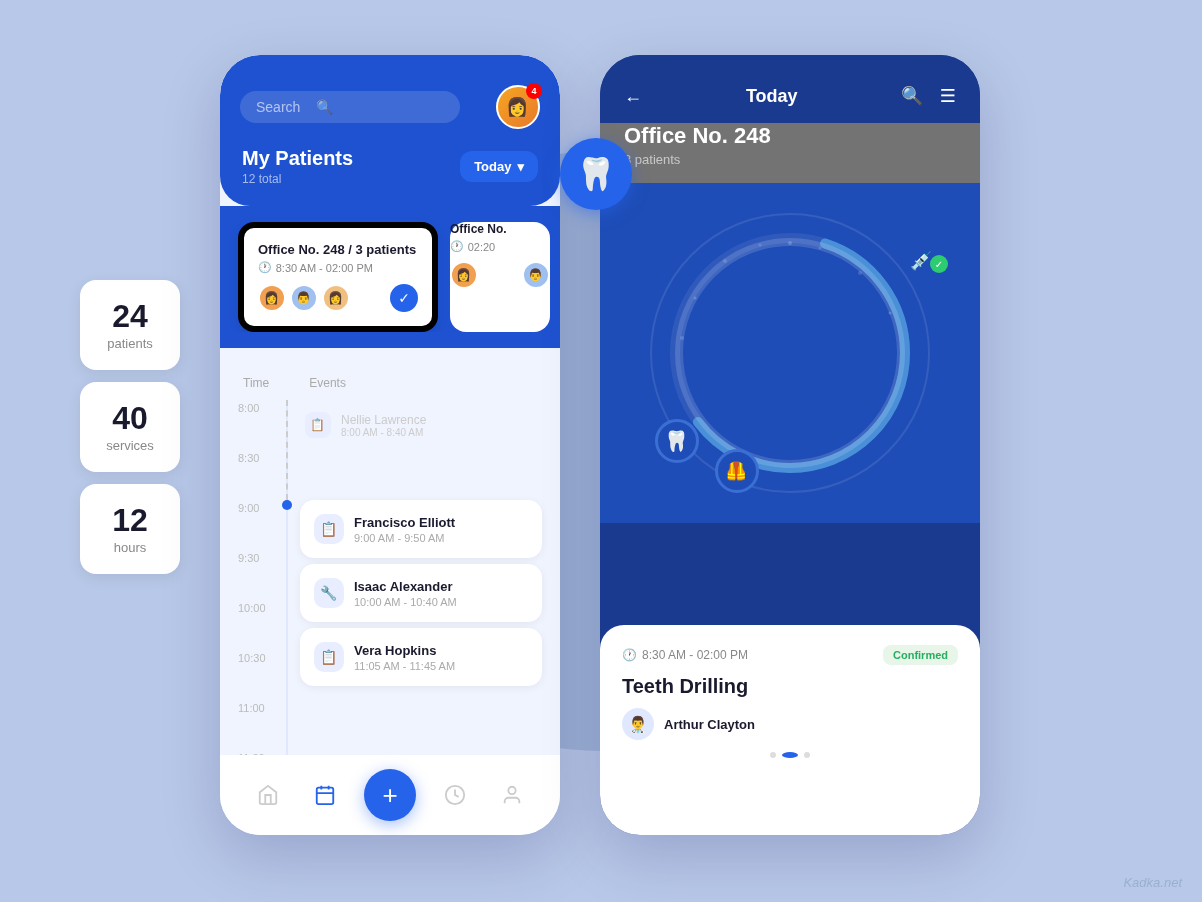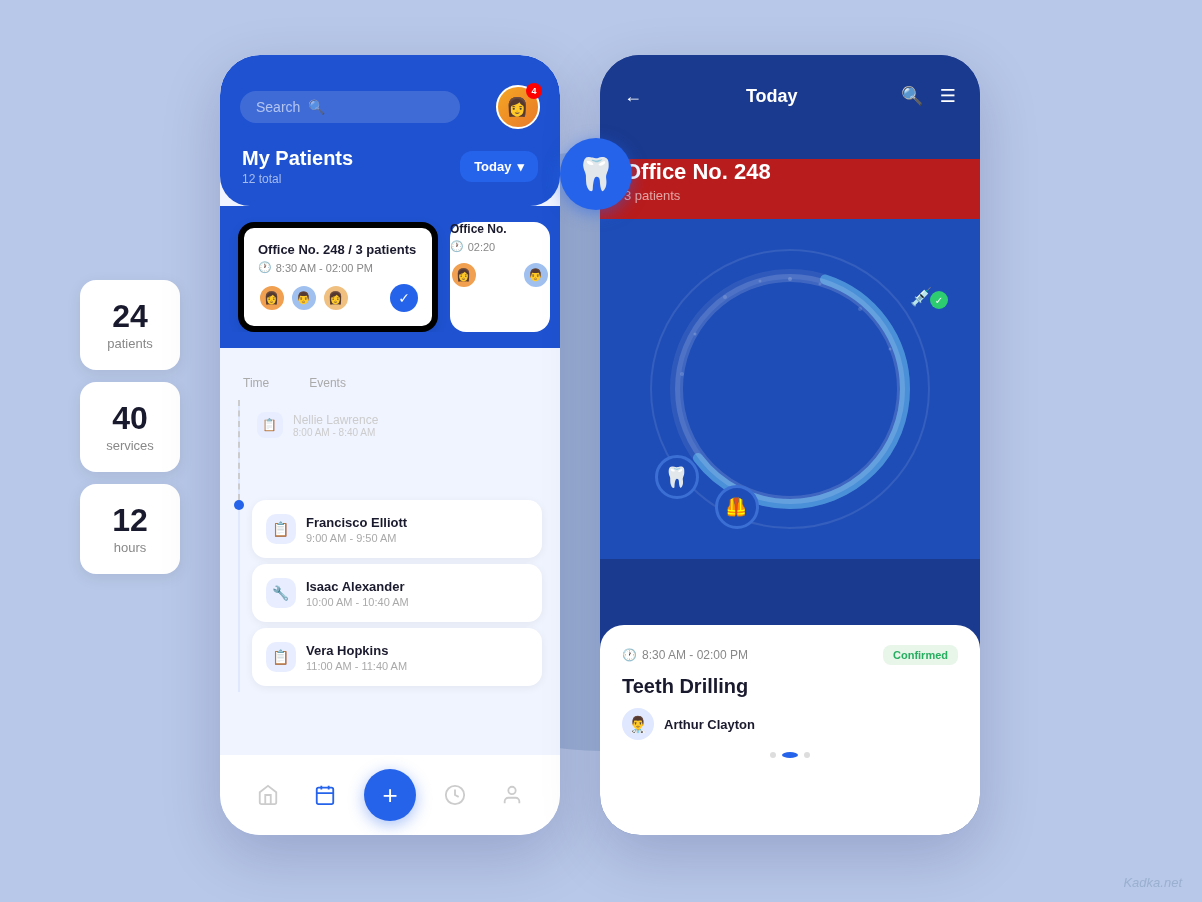--- a/index.html
+++ b/index.html
@@ -91,21 +91,21 @@
       align-items: center;
       justify-content: space-between;
       margin-bottom: 18px;
     }
     .search-bar {
       background: rgba(255,255,255,0.15);
       border-radius: 20px;
       padding: 8px 16px;
       display: flex;
       align-items: center;
-      gap: 8px;
+      gap: 16px;
       width: 220px;
     }
     .search-bar span {
       color: rgba(255,255,255,0.6);
       font-size: 14px;
     }
     .search-icon-svg {
       color: rgba(255,255,255,0.7);
       font-size: 14px;
     }
@@ -385,22 +385,21 @@
     .right-header-icons {
       display: flex;
       gap: 16px;
       color: white;
       font-size: 18px;
     }
     .back-arrow { color: white; font-size: 18px; cursor: pointer; }
 
     .right-office-info {
       padding: 0 24px 16px;
-      background: #b91c1c;
-      margin-top: 36px;
+      background: #737373;
     }
     .right-office-name {
       color: white;
       font-size: 22px;
       font-weight: 700;
     }
     .right-office-sub {
       color: rgba(255,255,255,0.6);
       font-size: 13px;
       margin-top: 3px;
@@ -688,20 +687,30 @@
     </div>
   </div>
 
   <div class="timeline">
     <div class="timeline-header">
       <span>Time</span>
       <span>Events</span>
     </div>
     <div class="timeline-body">
 
+      <div class="timeline-times">
+        <div class="time-slot">8:00</div>
+        <div class="time-slot">8:30</div>
+        <div class="time-slot">9:00</div>
+        <div class="time-slot">9:30</div>
+        <div class="time-slot">10:00</div>
+        <div class="time-slot">10:30</div>
+        <div class="time-slot">11:00</div>
+        <div class="time-slot">11:30</div>
+      </div>
 
       <div class="timeline-line" style="position:relative;">
         <div class="timeline-dashed"></div>
         <div class="timeline-dot"></div>
       </div>
 
       <div class="events-column">
 
         <div class="event-ghost">
           <div class="event-ghost-icon">📋</div>
@@ -725,21 +734,21 @@
           <div class="event-info">
             <div class="event-name">Isaac Alexander</div>
             <div class="event-time">10:00 AM - 10:40 AM</div>
           </div>
         </div>
 
         <div class="event-card">
           <div class="event-icon">📋</div>
           <div class="event-info">
             <div class="event-name">Vera Hopkins</div>
-            <div class="event-time">11:00 AM - 11:40 AM</div>
+            <div class="event-time">11:05 AM - 11:45 AM</div>
           </div>
         </div>
       </div>
     </div>
   </div>
 
   <div class="bottom-nav">
     <div class="nav-icon">
       <svg width="22" height="22" viewBox="0 0 24 24" fill="none" stroke="#ccc" stroke-width="2">
           <path d="M3 9l9-7 9 7v11a2 2 0 01-2 2H5a2 2 0 01-2-2z"></path>

